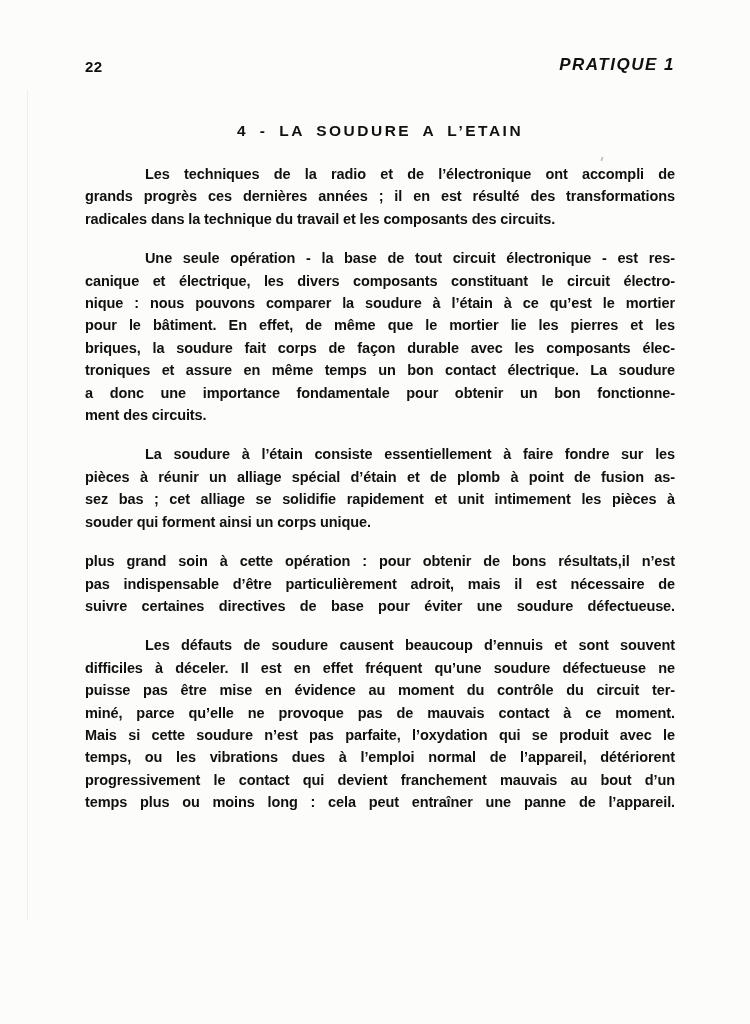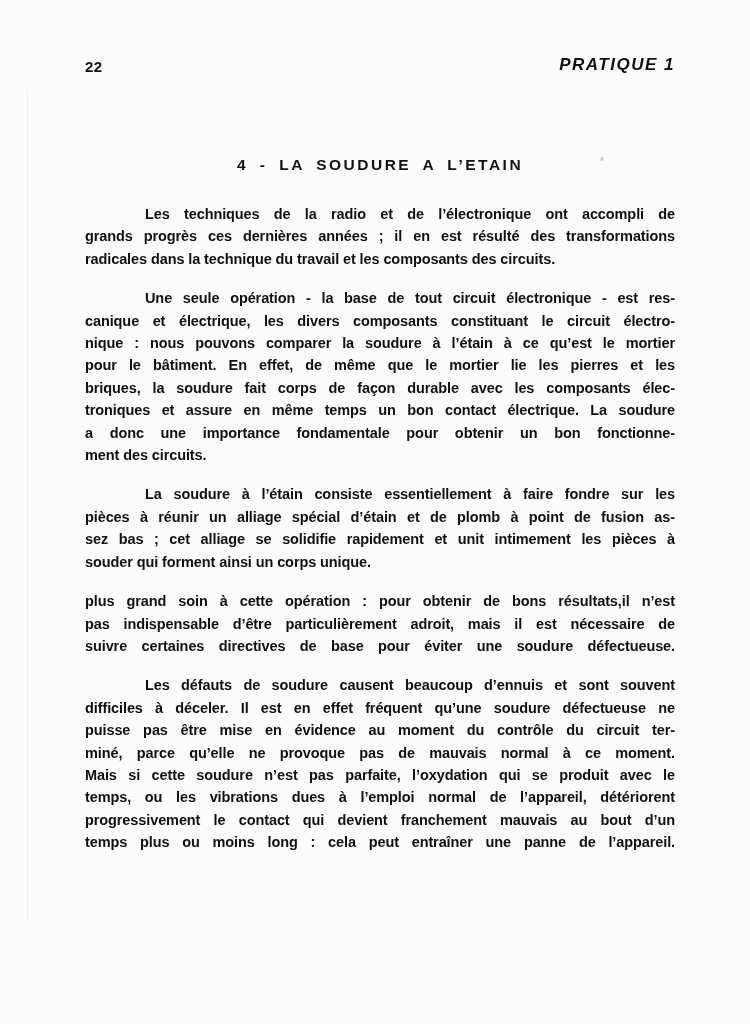--- a/index.html
+++ b/index.html
@@ -60,31 +60,31 @@
     letter-spacing: 0.5px;
   }
 
   .running-title {
     font-size: 17px;
     font-style: italic;
     letter-spacing: 1.5px;
   }
 
   .section-title {
-    margin-top: 81px;
+    margin-top: 47px;
     text-align: center;
     font-size: 15.5px;
     font-weight: 700;
     letter-spacing: 2.5px;
     word-spacing: 5px;
     white-space: nowrap;
   }
 
   .body-text {
-    margin-top: 29px;
+    margin-top: 23px;
     width: 590px;
     font-size: 14.5px;
     line-height: 22.4px;
     letter-spacing: -0.1px;
   }
 
   .para { margin-bottom: 17px; }
 
   .tline {
     text-align: justify;
@@ -138,21 +138,21 @@
       </div>
       <div class="para">
         <div class="tline">plus grand soin à cette opération : pour obtenir de bons résultats,il n’est</div>
         <div class="tline">pas indispensable d’être particulièrement adroit, mais il est nécessaire de</div>
         <div class="tline">suivre certaines directives de base pour éviter une soudure défectueuse.</div>
       </div>
       <div class="para">
         <div class="tline indent">Les défauts de soudure causent beaucoup d’ennuis et sont souvent</div>
         <div class="tline">difficiles à déceler. Il est en effet fréquent qu’une soudure défectueuse ne</div>
         <div class="tline">puisse pas être mise en évidence au moment du contrôle du circuit ter-</div>
-        <div class="tline">miné, parce qu’elle ne provoque pas de mauvais normal à ce moment.</div>
+        <div class="tline">miné, parce qu’elle ne provoque pas de mauvais contact à ce moment.</div>
         <div class="tline">Mais si cette soudure n’est pas parfaite, l’oxydation qui se produit avec le</div>
         <div class="tline">temps, ou les vibrations dues à l’emploi normal de l’appareil, détériorent</div>
         <div class="tline">progressivement le contact qui devient franchement mauvais au bout d’un</div>
         <div class="tline">temps plus ou moins long : cela peut entraîner une panne de l’appareil.</div>
       </div>
     </div>
 
 </div>
 
 </body></html>

